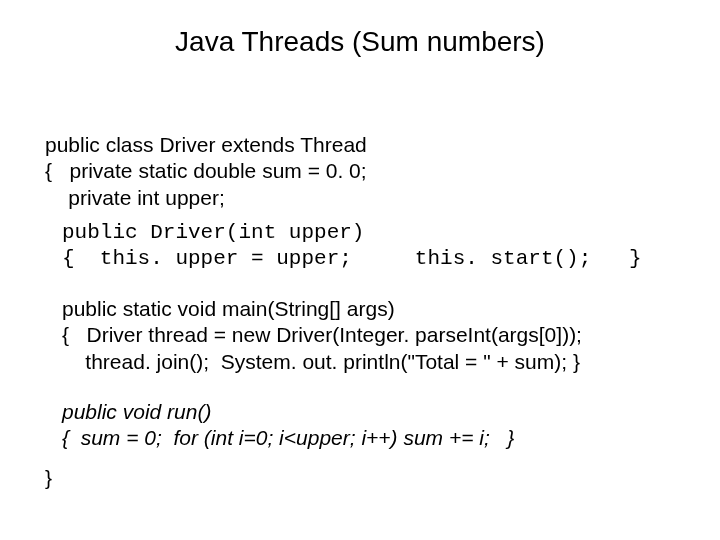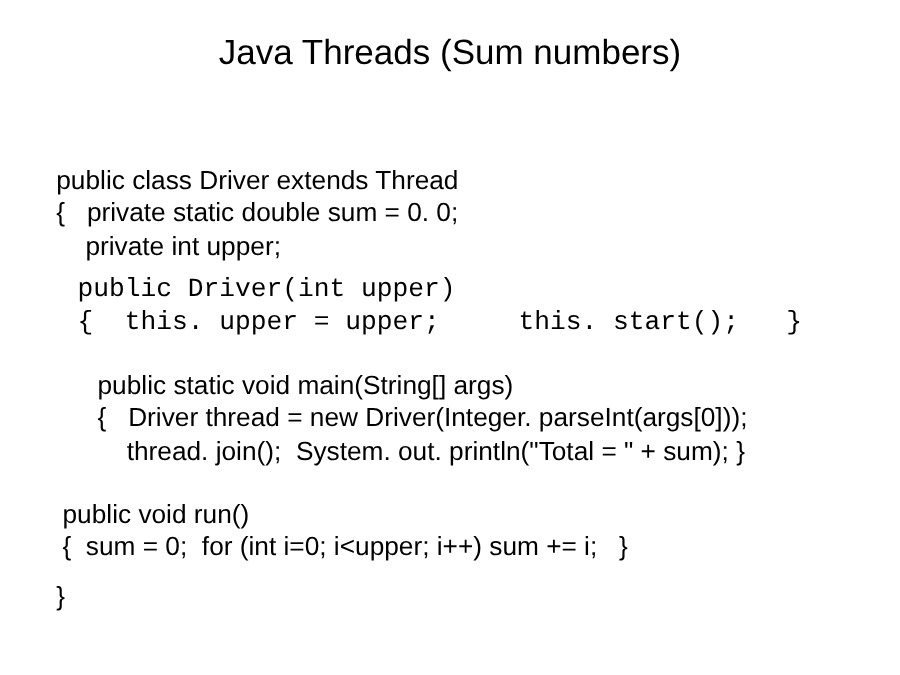--- a/index.html
+++ b/index.html
@@ -30,22 +30,22 @@
       font-weight: 400;
     }
     .code-block {
       position: absolute;
       font-size: 21px;
       line-height: 1.25;
       white-space: pre;
     }
     .b1 { top: 118px; left: 45px; margin-top: 14px; }
     .b2 { top: 220px; left: 62px; font-family: Liberation Mono, monospace; }
-    .b3 { top: 296px; left: 62px; margin-left: 16px; }
-    .b4 { top: 399px; left: 50px; }
+    .b3 { top: 296px; left: 62px; }
+    .b4 { top: 399px; left: 62px; font-style: italic; }
     .b5 { top: 465px; left: 45px; }
   </style>
 </head>
 <body>
 
 <div class="title">
   <span class="big">Java Threads </span><span class="small">(Sum numbers)</span>
 </div>
 
 <div class="code-block b1">public class Driver extends Thread

